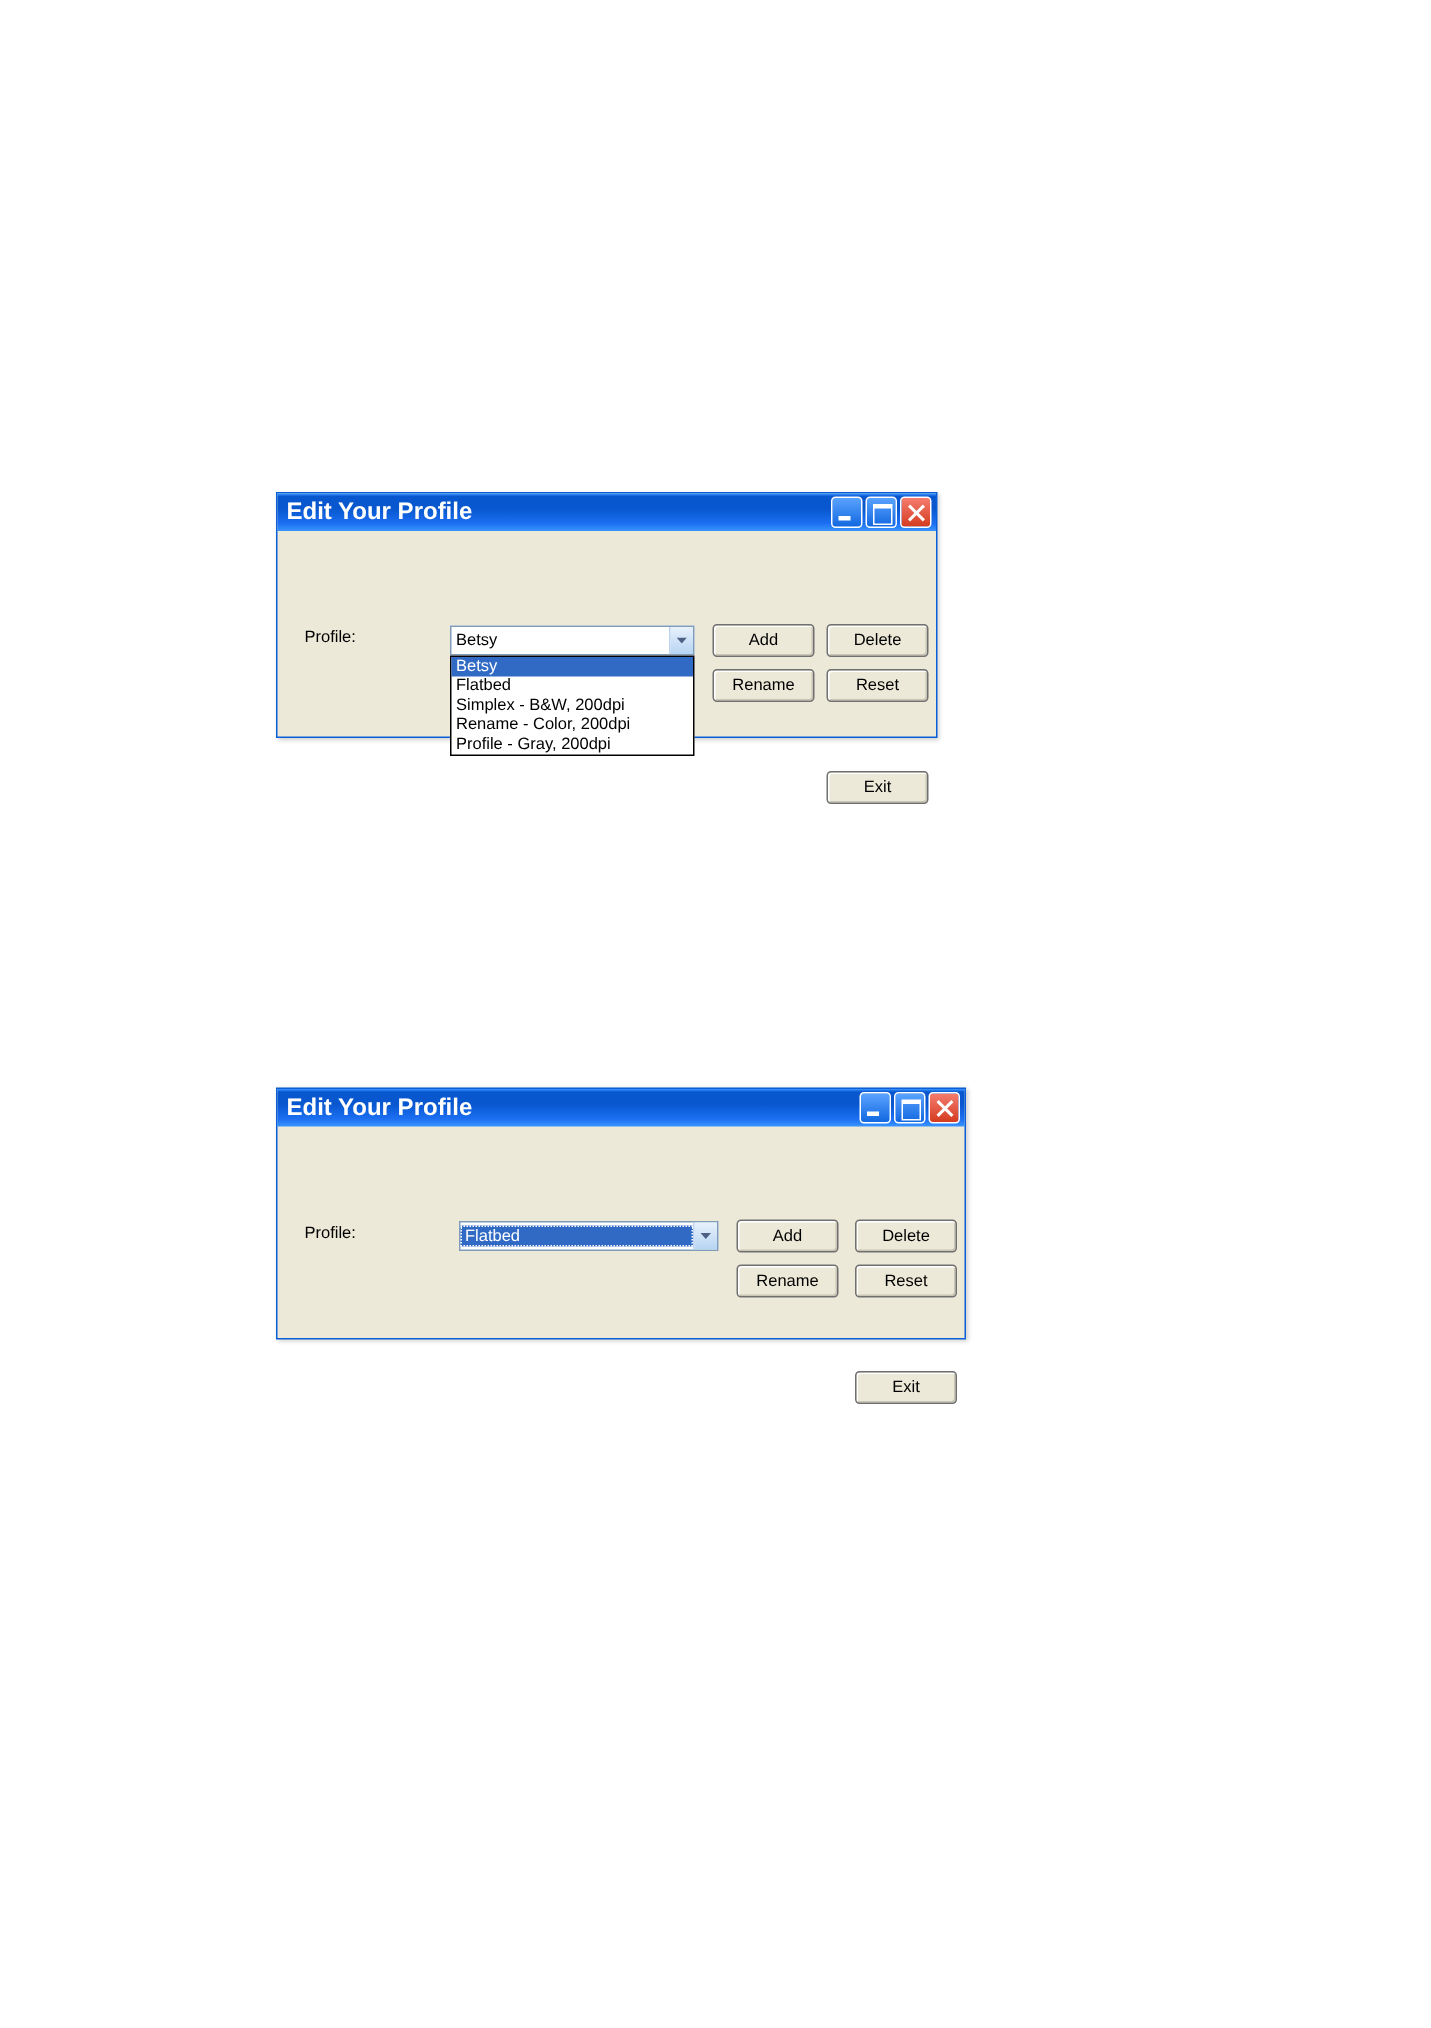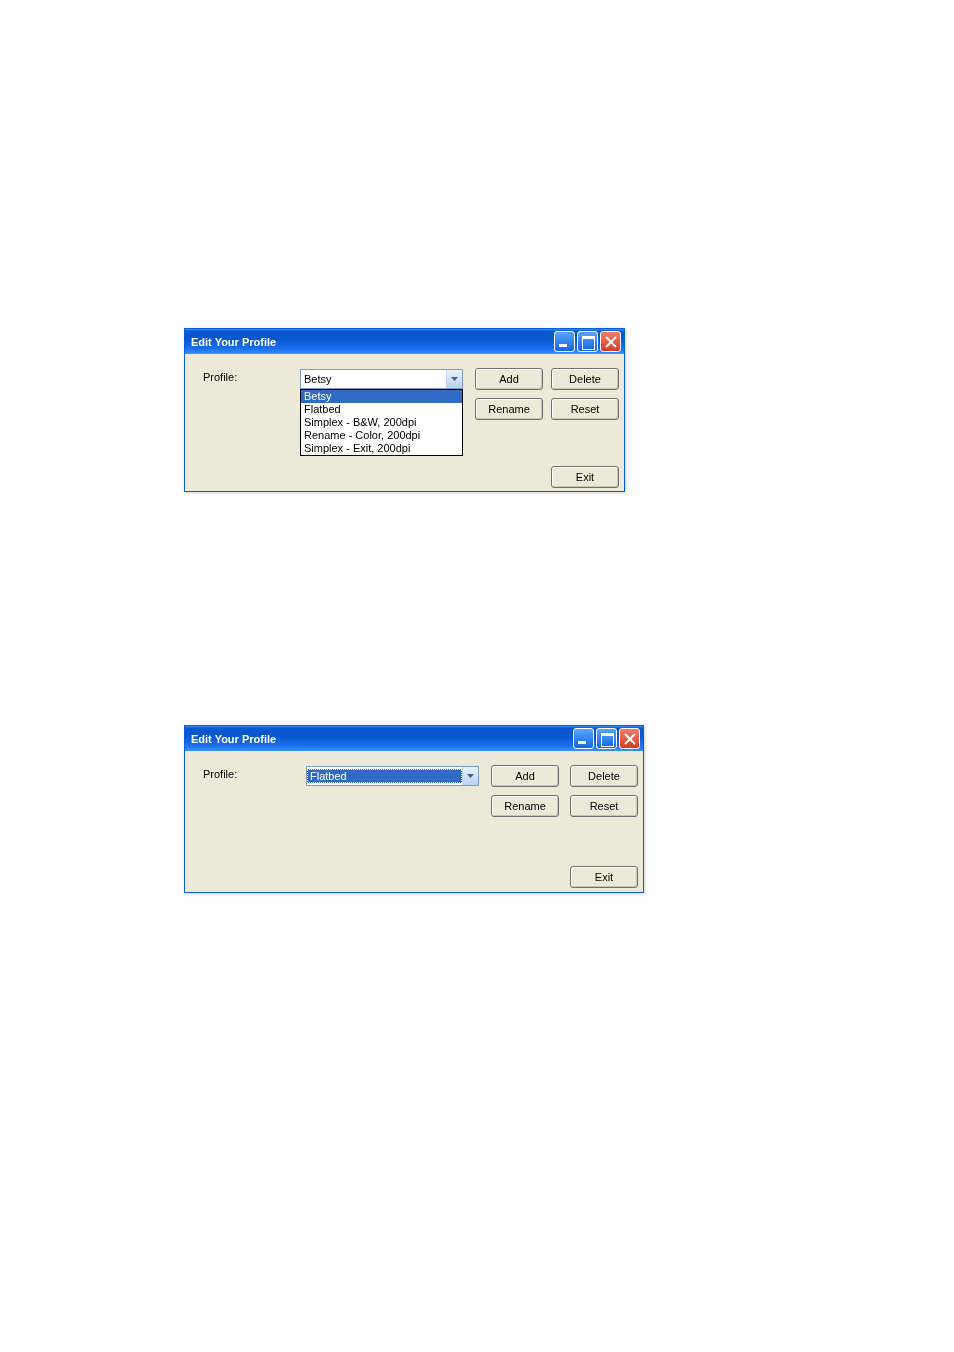--- a/index.html
+++ b/index.html
@@ -22,21 +22,21 @@
       box-shadow: 1px 1px 3px rgba(0,0,0,0.2);
     }
     .titlebar {
       height: 25px;
       background: linear-gradient(to bottom, #3a95ff 0%, #0857cf 8%, #0857cf 40%, #1c6ff2 80%, #3a95ff 100%);
       display: flex;
       align-items: center;
       padding: 0 3px 0 6px;
       color: #ffffff;
       font-weight: bold;
-      font-size: 11px;
+      font-size: 16px;
     }
     .titlebar-text {
       flex: 1;
     }
     .titlebar-buttons {
       display: flex;
       gap: 2px;
     }
     .titlebar-btn {
       width: 21px;
@@ -90,20 +90,21 @@
     .titlebar-btn.close::before {
       transform: rotate(45deg);
     }
     .titlebar-btn.close::after {
       transform: rotate(-45deg);
     }
     .window-body {
       padding: 18px 18px 14px 18px;
       position: relative;
       height: calc(100% - 25px);
+      margin-top: 48px;
     }
     .label {
       position: absolute;
       font-size: 11px;
       color: #000000;
     }
     .combo {
       position: absolute;
       height: 20px;
       border: 1px solid #7f9db9;
@@ -211,21 +212,21 @@
             <path d="M0 0 L3.5 4 L7 0 Z" fill="#4d6185"></path>
           </svg>
       </div>
     </div>
 
     <div class="dropdown-list">
       <div class="dropdown-item highlighted">Betsy</div>
       <div class="dropdown-item">Flatbed</div>
       <div class="dropdown-item">Simplex - B&amp;W, 200dpi</div>
       <div class="dropdown-item">Rename - Color, 200dpi</div>
-      <div class="dropdown-item">Simplex - Exit, 200dpi</div>
+      <div class="dropdown-item">Profile - Gray, 200dpi</div>
     </div>
 
     <button class="btn add">Add</button>
     <button class="btn delete">Delete</button>
     <button class="btn rename">Rename</button>
     <button class="btn reset">Reset</button>
     <button class="btn exit">Exit</button>
   </div>
 </div>
 

